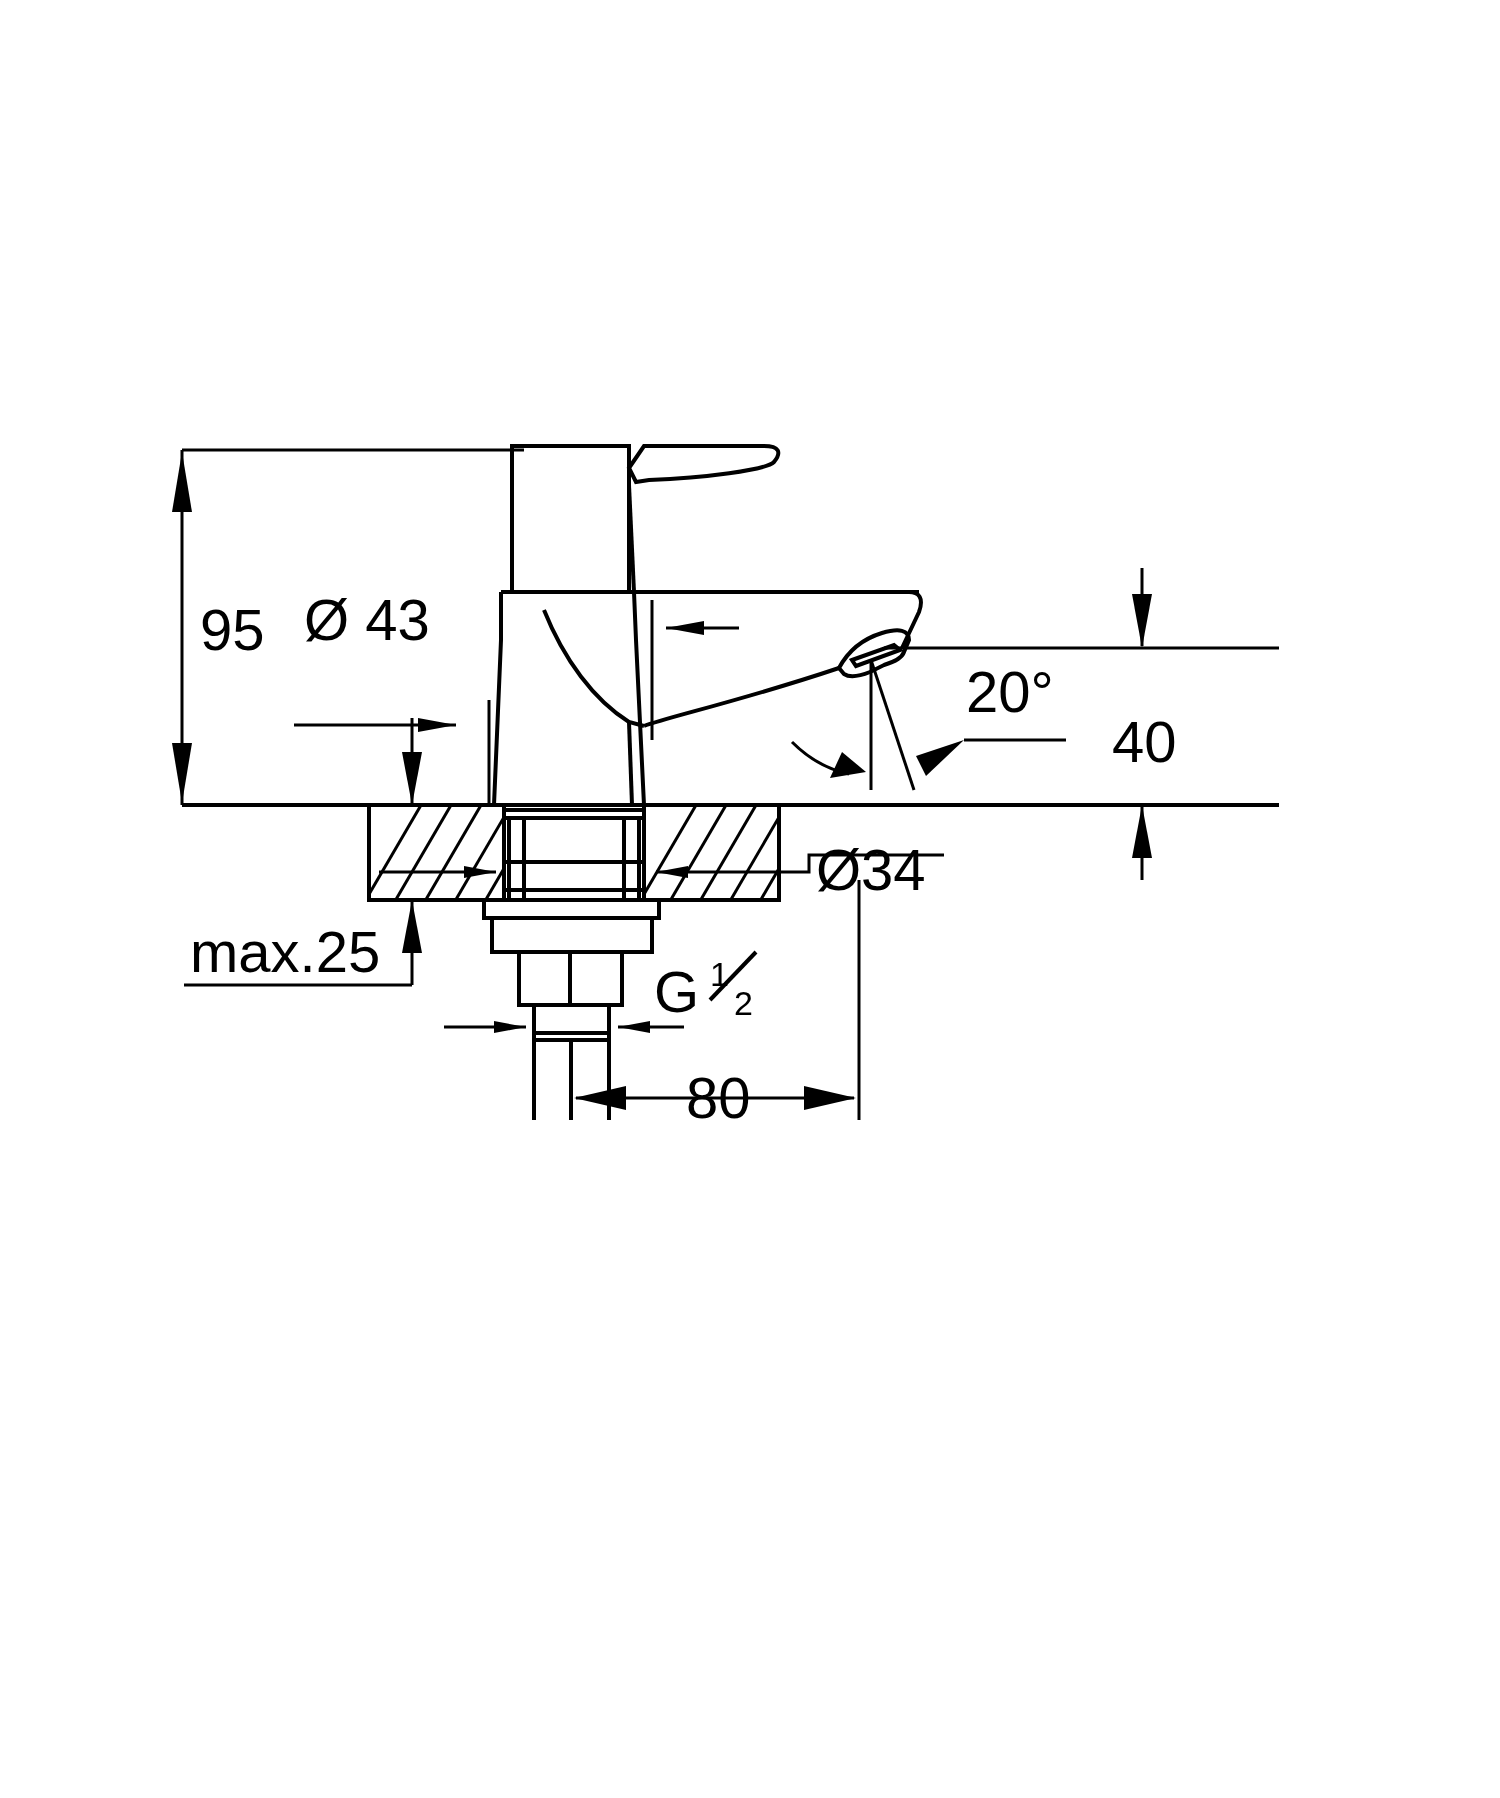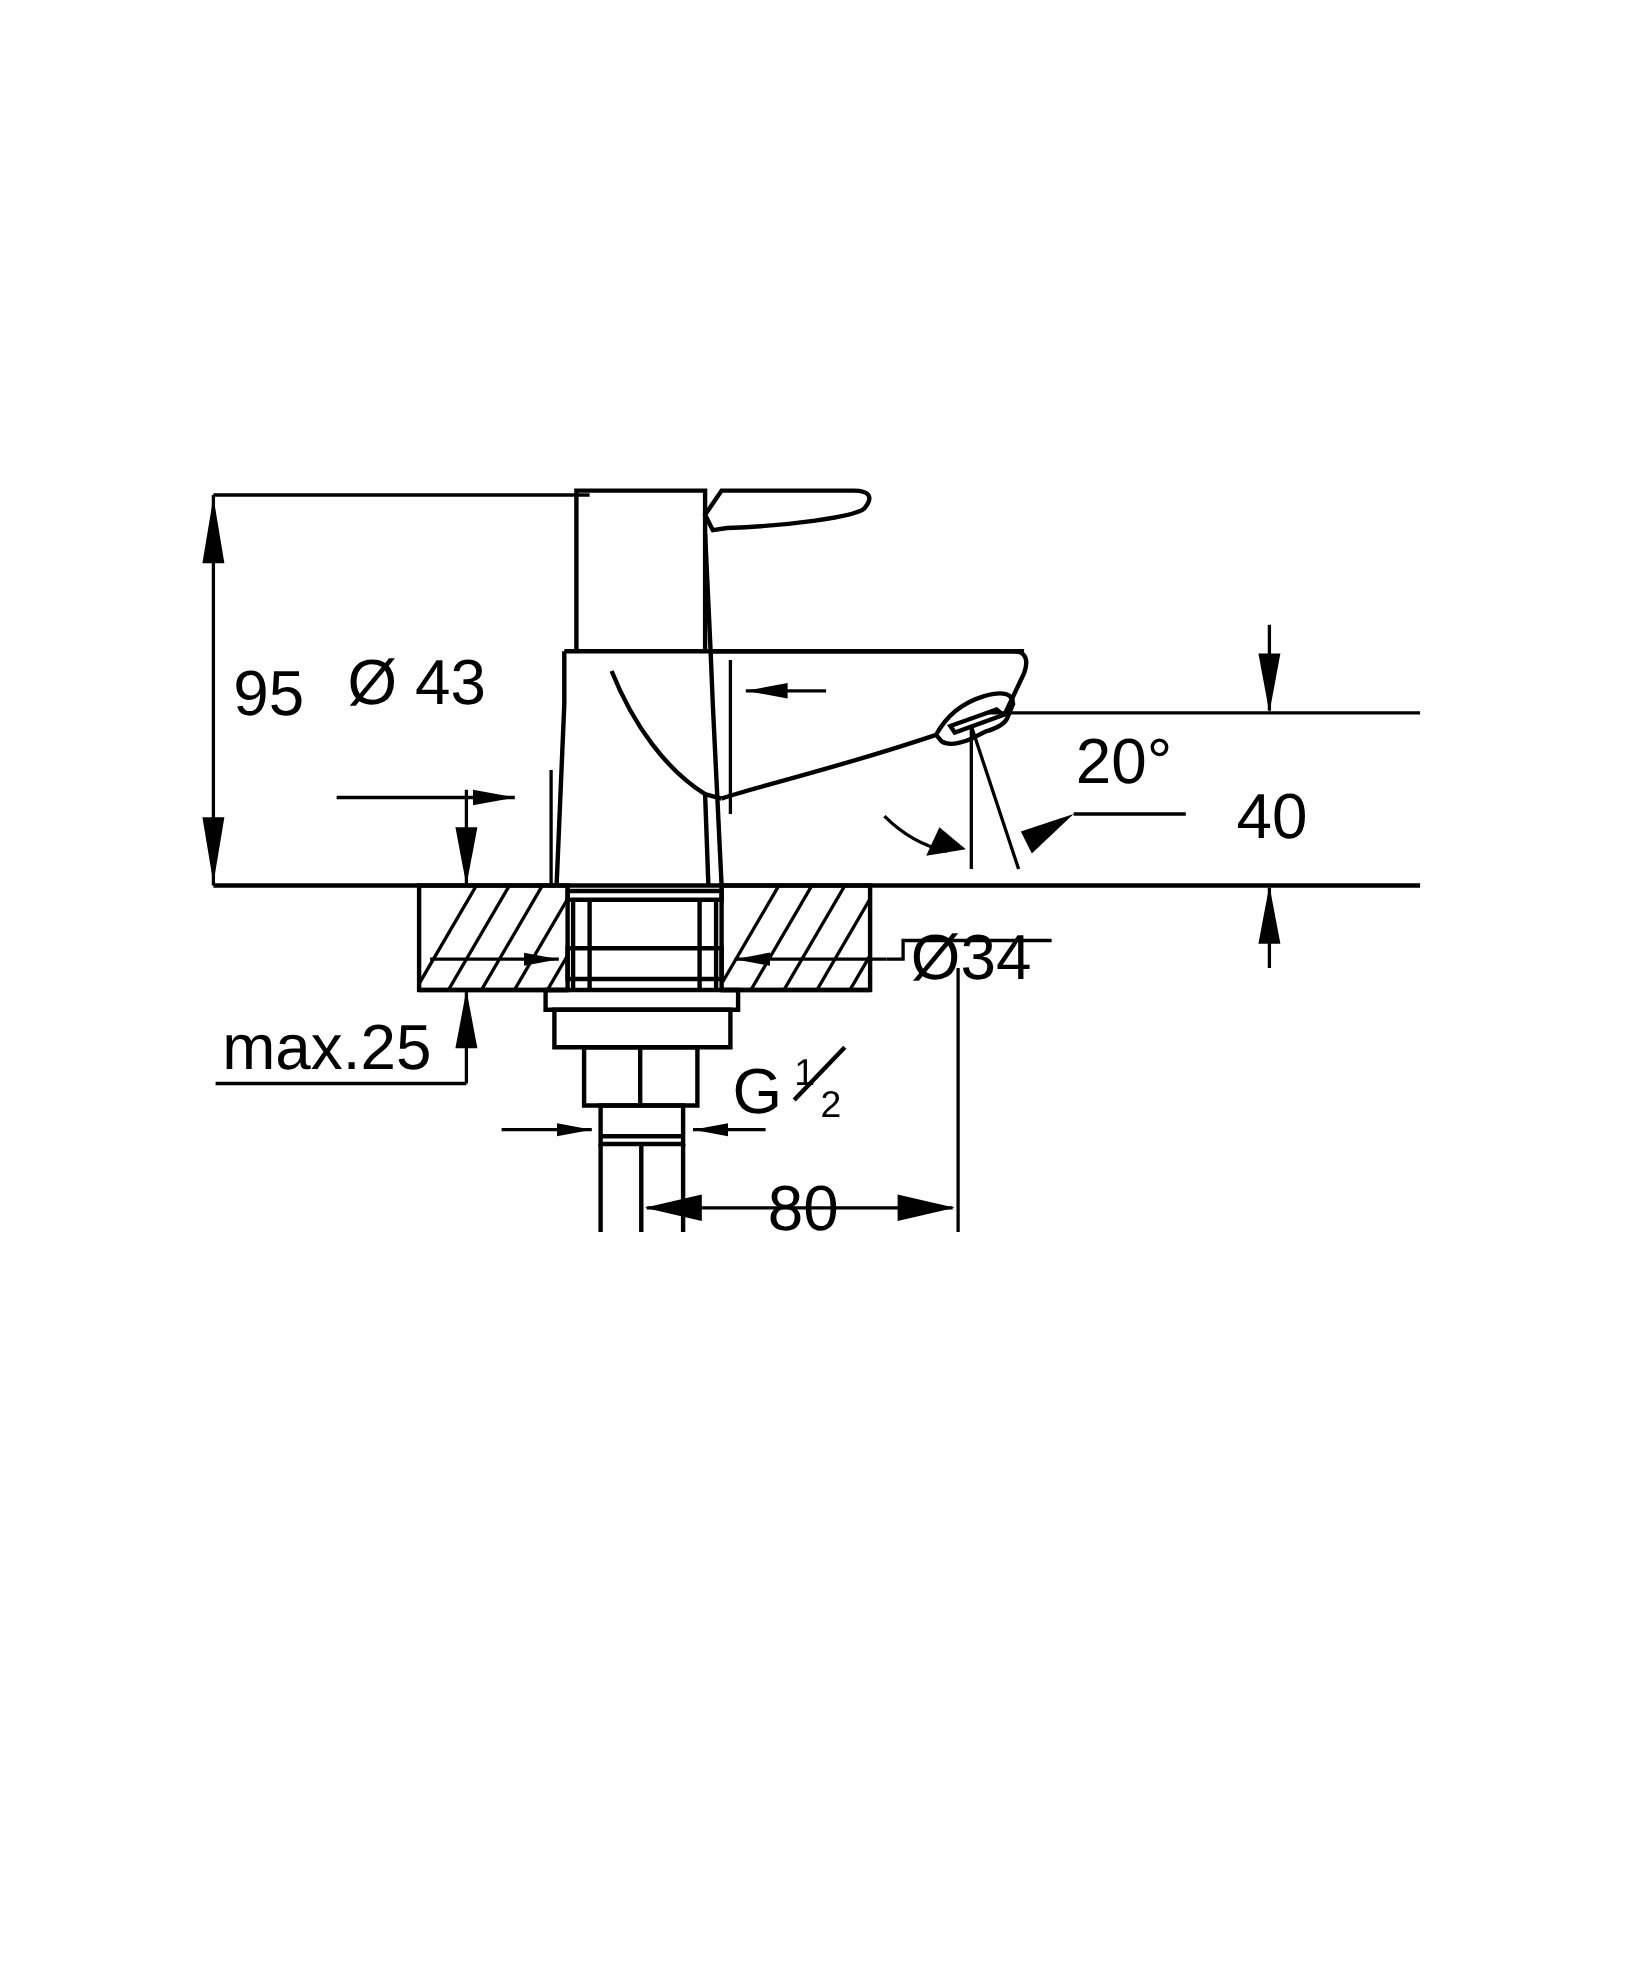--- a/index.html
+++ b/index.html
@@ -10,21 +10,21 @@
   body {
     width: 1500px;
     height: 1798px;
     position: relative;
     font-family: "Liberation Sans", sans-serif;
     overflow: hidden;
   }
   #drawing-root {
     position: absolute;
     top: 0;
-    left: 16px;
+    left: 4px;
     width: 1249px;
     height: 1798px;
   }
   svg.tech-drawing {
     display: block;
     width: 1500px;
     height: 1798px;
     background: #ffffff;
   }
   .dim-text {

